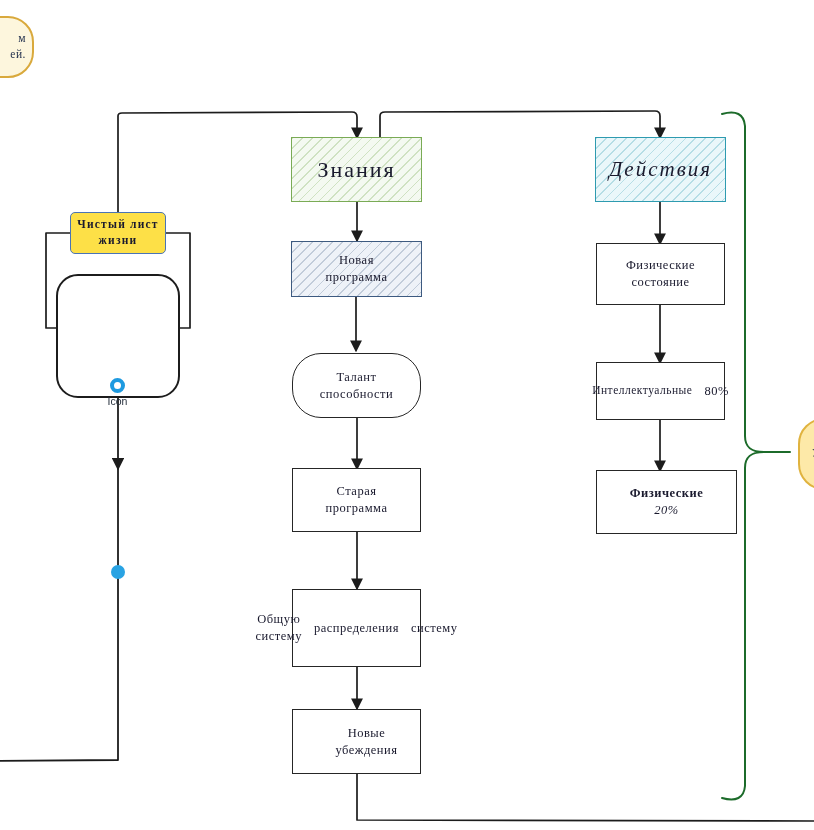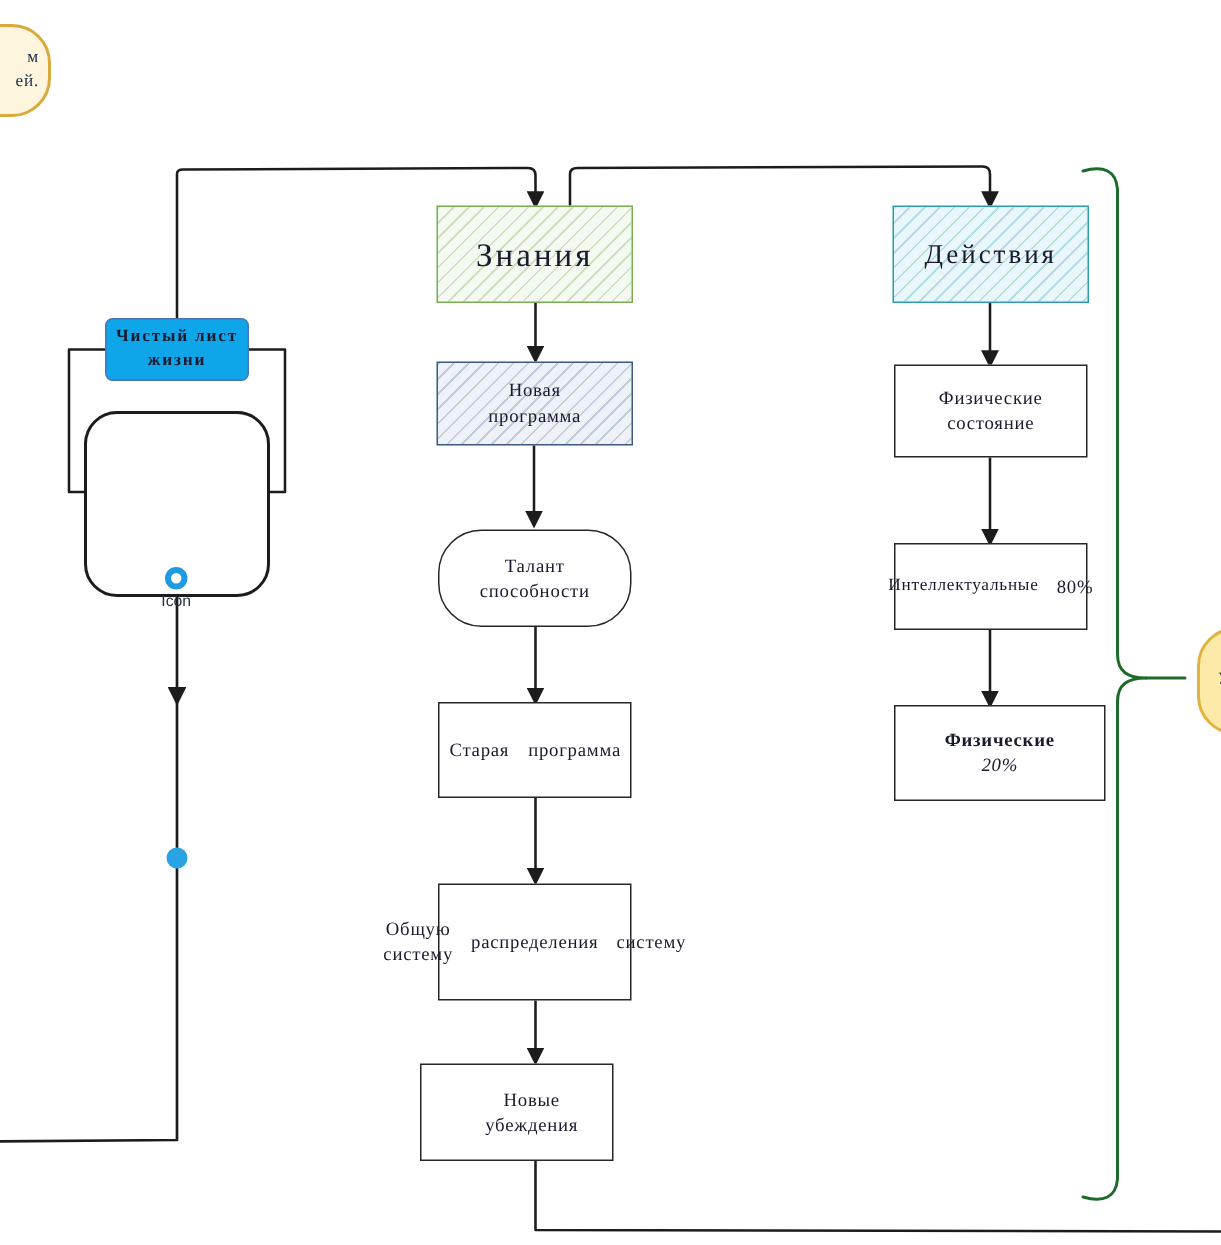--- a/index.html
+++ b/index.html
@@ -46,43 +46,44 @@
   
   .box-znaniya {
     background: #f4f9f1;
     border: 1.8px solid #7aab55;
     font-size: 22px;
     letter-spacing: 2px;
   }
   .box-deystviya {
     background: #eaf7fa;
     border: 1.8px solid #2e9bb0;
-    font-size: 18px;
+    font-size: 21px;
     letter-spacing: 2px;
+    font-style: italic;
   }
   .box-novaya {
     background: #eef2f8;
     border: 1.8px solid #3d5a80;
     font-size: 12.5px;
   }
   .hatch-green {
     background-image: repeating-linear-gradient(135deg, rgba(122,171,85,0.30) 0 1.2px, rgba(255,255,255,0) 1.2px 7px);
   }
   .hatch-cyan {
     background-image: repeating-linear-gradient(135deg, rgba(46,155,176,0.28) 0 1.2px, rgba(255,255,255,0) 1.2px 7px);
   }
   .hatch-blue {
     background-image: repeating-linear-gradient(135deg, rgba(61,90,128,0.25) 0 1.2px, rgba(255,255,255,0) 1.2px 7px);
   }
   .hatch-gold {
     background-image: repeating-linear-gradient(135deg, rgba(214,169,45,0.22) 0 1.2px, rgba(255,255,255,0) 1.2px 7px);
   }
   
   .box-chistiy {
-    background: #0ea5e9;
+    background: #fde047;
     border: 1.5px solid #4a74b5;
     border-radius: 5px;
     font-size: 11.5px;
     letter-spacing: 1.2px;
     font-weight: 600;
   }
   
   .box-gear {
     background: #ffffff;
     border: 2.2px solid #1c1c1c;
@@ -243,36 +244,36 @@
 <div class="node rect-plain" style="left:292px; top:353px; width:129px; height:65px; flex-direction:column;border-radius:29px;">
   <span class="lbl">Талант</span>
   <span class="lbl">способности</span>
 </div>
 
 <div class="node rect-plain" style="left:596px; top:362px; width:129px; height:58px; flex-direction:row;">
   <span class="lbl" style="font-size:11.5px;">Интеллектуальные</span>
   <span class="lbl">80%</span>
 </div>
 
-<div class="node rect-plain" style="left:292px; top:468px; width:129px; height:64px; flex-direction:row;">
+<div class="node rect-plain" style="left:292px; top:468px; width:129px; height:64px; flex-direction:column;">
   <span class="lbl">Старая</span>
   <span class="lbl">программа</span>
 </div>
 
 <div class="node rect-plain" style="left:596px; top:470px; width:141px; height:64px; flex-direction:column;">
   <span class="lbl bold-line">Физические</span>
   <span class="lbl ital-line">20%</span>
 </div>
 
 <div class="node rect-plain" style="left:292px; top:589px; width:129px; height:78px; flex-direction:row;">
   <span class="lbl">Общую систему</span>
   <span class="lbl">распределения</span>
   <span class="lbl">систему</span>
 </div>
 
-<div class="node rect-plain" style="left:280px; top:709px; width:129px; height:65px; flex-direction:column;padding-left:20px;">
+<div class="node rect-plain" style="left:292px; top:709px; width:129px; height:65px; flex-direction:column;padding-left:20px;">
   <span class="lbl">Новые</span>
   <span class="lbl">убеждения</span>
 </div>
 
 <div class="node note-yellow-right" style="left:798px; top:418px; width:90px; height:72px; justify-content:flex-start; padding-left:6px;">
   <span class="lbl" style="text-align:left;">У</span>
 </div>
 
 </body></html>

